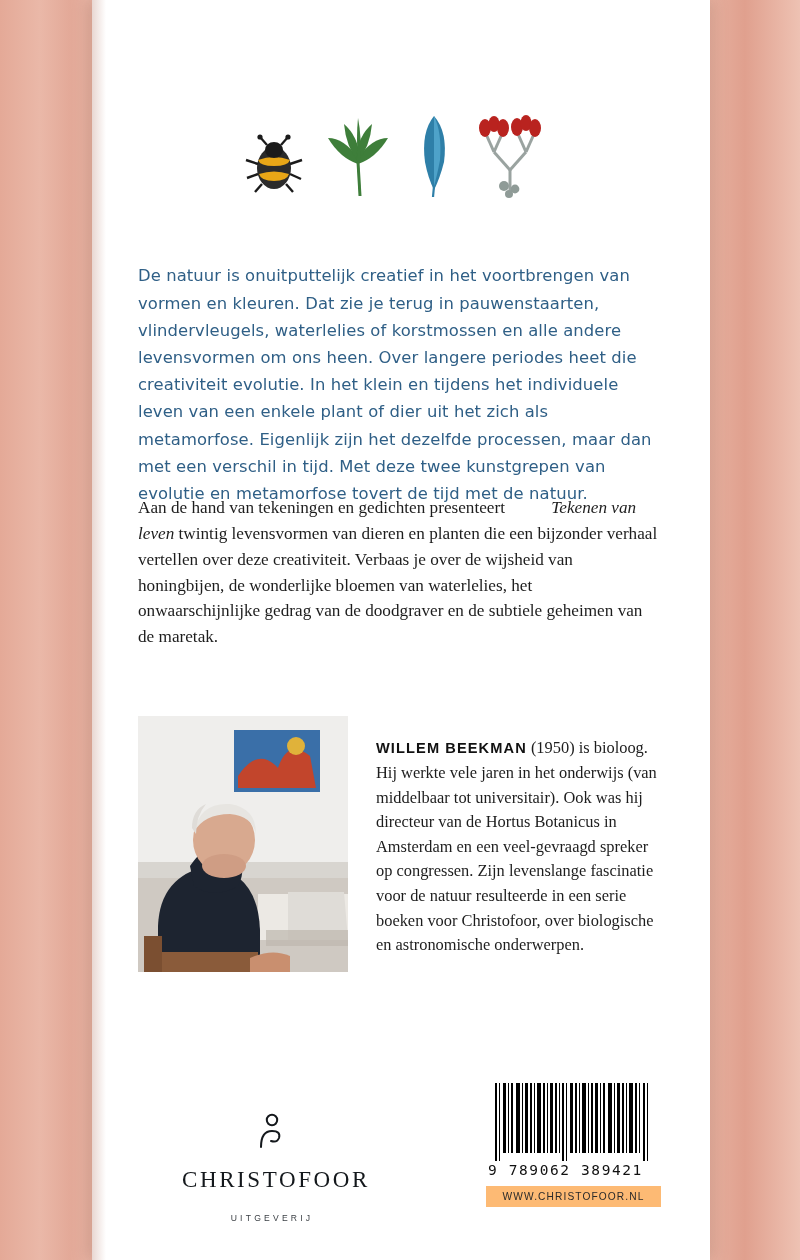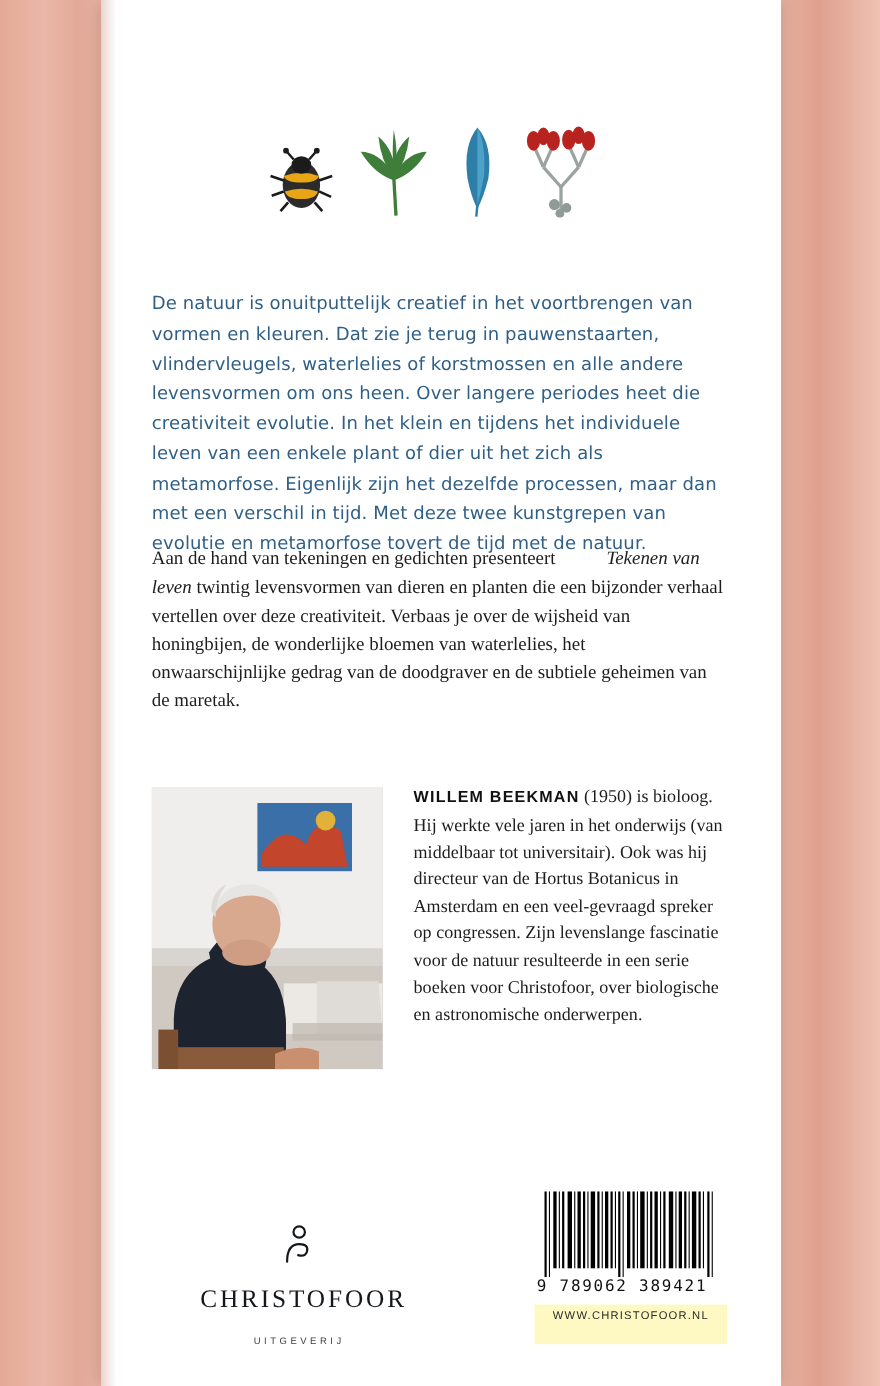--- a/index.html
+++ b/index.html
@@ -94,21 +94,21 @@
     position: absolute;
     top: 716px;
     left: 0;
     width: 210px;
     height: 256px;
     overflow: hidden;
     background: #cfd4d8;
   }
   .author-bio {
     position: absolute;
-    top: 696px;
+    top: 720px;
     left: 238px;
     width: 290px;
     font-family: "Liberation Serif", serif;
     font-size: 16.4px;
     line-height: 24.6px;
     color: #1d1d1d;
   }
   .author-name {
     font-family: "Liberation Sans", sans-serif;
     font-size: 14.6px;
@@ -157,27 +157,27 @@
     font-family: "DejaVu Sans Mono", monospace;
     font-size: 14.5px;
     letter-spacing: 1.6px;
     color: #111;
     margin-top: 1px;
     margin-left: 2px;
     white-space: nowrap;
   }
   .url-bar {
     margin-top: 8px;
-    background: #fef9c3;
+    background: #fdba74;
     color: #2a2a2a;
     font-family: "Liberation Sans", sans-serif;
     font-size: 10.2px;
     letter-spacing: 1.1px;
     text-align: center;
-    padding: 5px 0 20px;
+    padding: 5px 0 5px;
     width: 175px;
   }
 </style>
 </head>
 <body>
 
 <div class="bg-wrap"></div>
 <div class="bg-right"></div>
 
 <div class="book">

